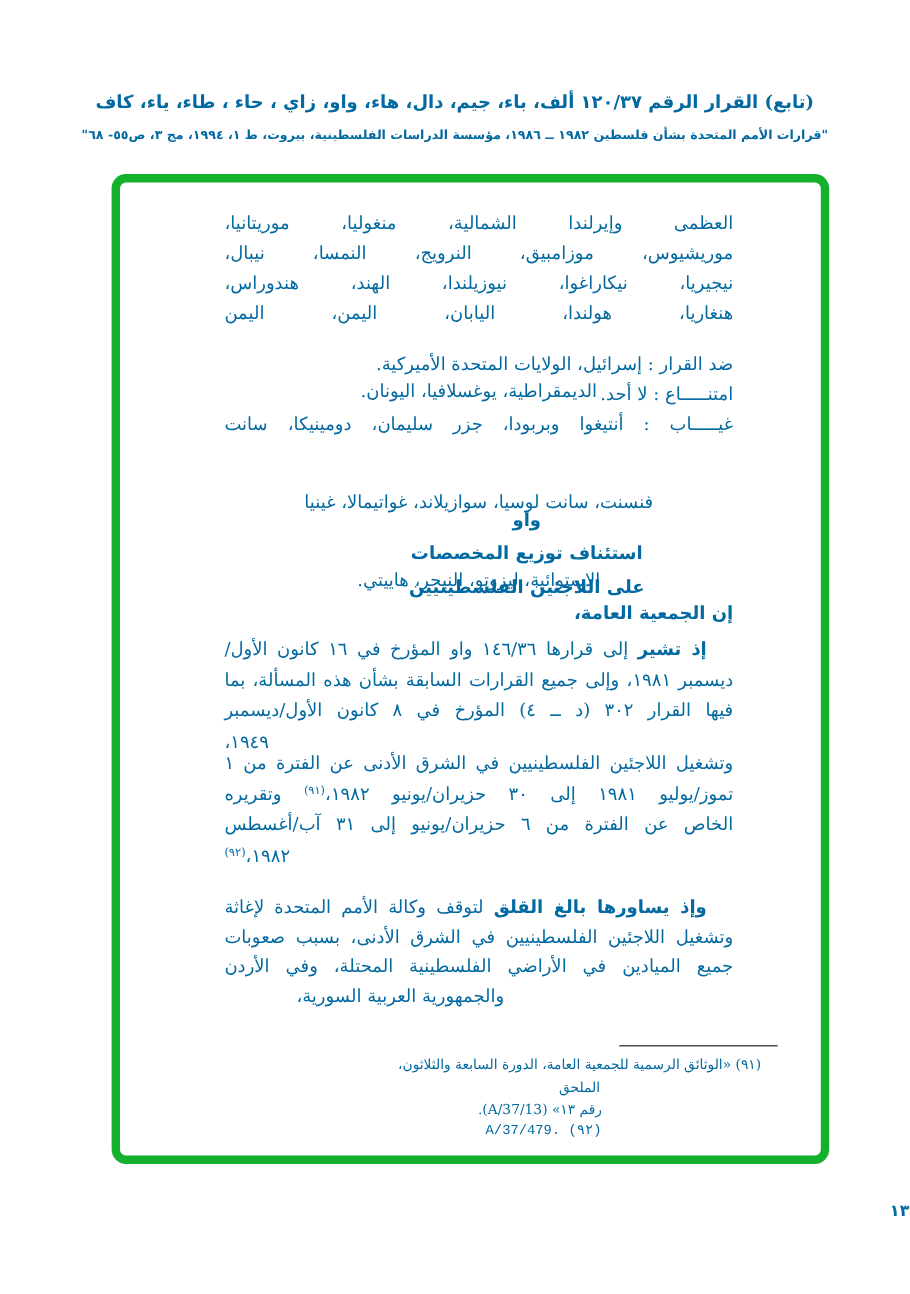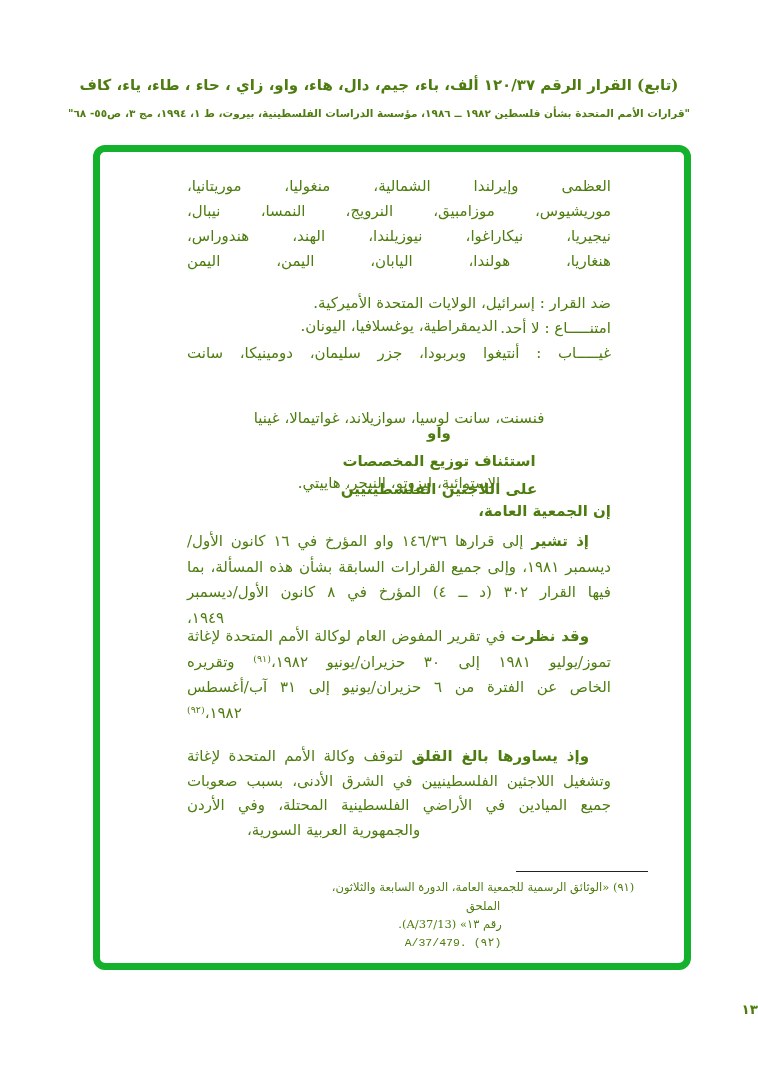--- a/index.html
+++ b/index.html
@@ -1,17 +1,17 @@
 <!DOCTYPE html>
 <html lang="ar" dir="rtl"><head>
 <meta charset="utf-8">
 <style>
   html,body{margin:0;padding:0;background:#ffffff;}
   .page{position:relative;width:758px;height:1078px;background:#ffffff;overflow:hidden;
-        direction:rtl;color:#4d7c0f;
+        direction:rtl;color:#0369a1;
         font-family:"DejaVu Serif","DejaVu Sans",serif;}
   
   .h1{position:absolute;top:76px;left:0;width:100%;text-align:center;
       font-weight:bold;font-size:15px;letter-spacing:0;white-space:nowrap;}
   .h2{position:absolute;top:107px;left:0;width:100%;text-align:center;
       font-weight:bold;font-size:10.5px;white-space:nowrap;}
   
   .frame{position:absolute;left:93px;top:145px;width:584px;height:811px;
          border:7px solid #14b22c;border-radius:12px;}
   
@@ -82,21 +82,21 @@
     <div class="blk opening">إن الجمعية العامة،</div>
 
     <div class="blk p1">
       <div class="jl ind"><span class="lead">إذ تشير</span><span> إلى قرارها ١٤٦/٣٦ واو المؤرخ في ١٦ كانون الأول/</span></div>
       <div class="jl">ديسمبر ١٩٨١، وإلى جميع القرارات السابقة بشأن هذه المسألة، بما</div>
       <div class="jl">فيها القرار ٣٠٢ (د ــ ٤) المؤرخ في ٨ كانون الأول/ديسمبر</div>
       <div class="ll">١٩٤٩،</div>
     </div>
 
     <div class="blk p2">
-      <div class="jl ind"><span class="lead">وقد نظرت</span><span> في تقرير المفوض العام لوكالة الأمم المتحدة لإغاثة</span></div>
+      <div class="jl">وتشغيل اللاجئين الفلسطينيين في الشرق الأدنى عن الفترة من ١</div>
       <div class="jl"><span>تموز/يوليو ١٩٨١ إلى ٣٠ حزيران/يونيو ١٩٨٢،</span><sup class="fn">(٩١)</sup><span> وتقريره</span></div>
       <div class="jl">الخاص عن الفترة من ٦ حزيران/يونيو إلى ٣١ آب/أغسطس</div>
       <div class="ll"><span>١٩٨٢،</span><sup class="fn">(٩٢)</sup></div>
     </div>
 
     <div class="blk p3">
       <div class="jl ind"><span class="lead">وإذ يساورها بالغ القلق</span><span> لتوقف وكالة الأمم المتحدة لإغاثة</span></div>
       <div class="jl">وتشغيل اللاجئين الفلسطينيين في الشرق الأدنى، بسبب صعوبات</div>
       <div class="jl">جميع الميادين في الأراضي الفلسطينية المحتلة، وفي الأردن</div>
       <div class="shifted">والجمهورية العربية السورية،</div>

